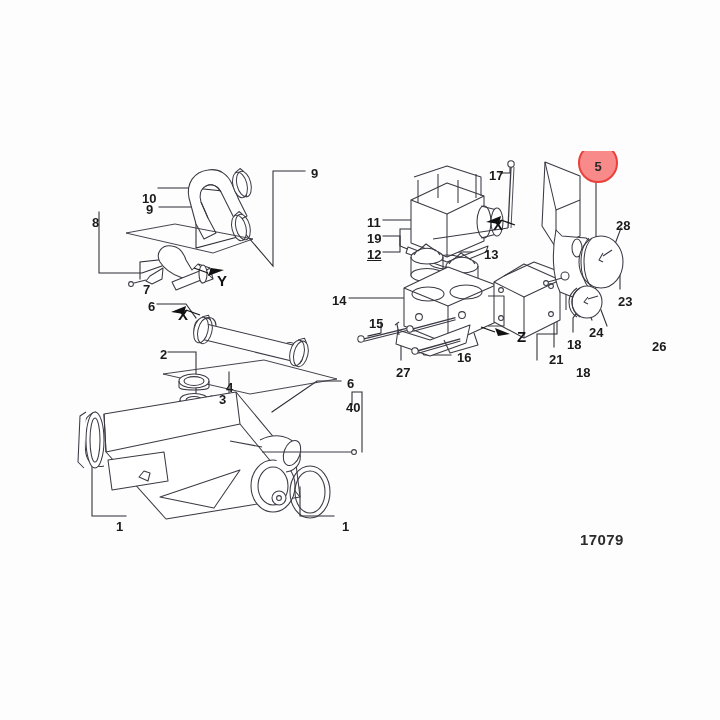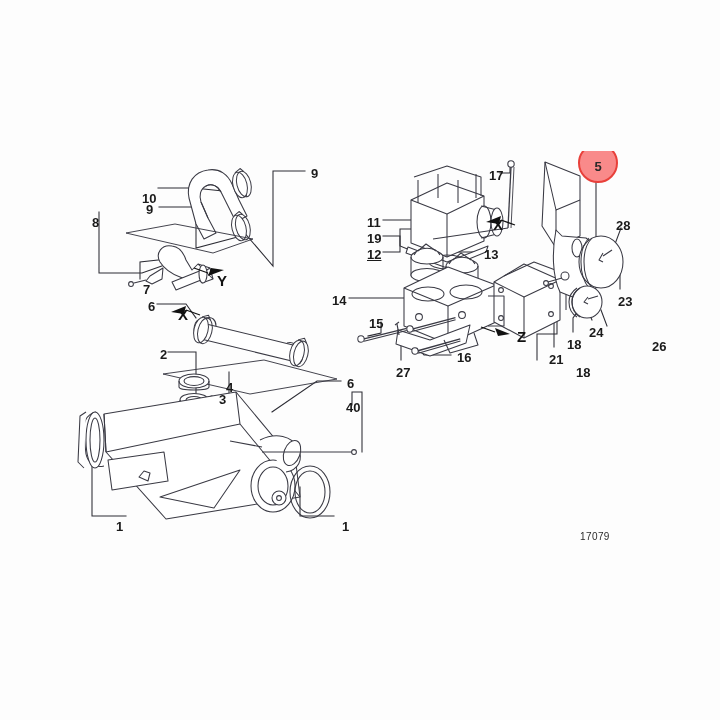--- a/index.html
+++ b/index.html
@@ -3,22 +3,22 @@
 <meta charset="utf-8">
 <style>
   html,body{margin:0;padding:0;background:#ffffff;}
   body{width:720px;height:720px;overflow:hidden;
        font-family:"Liberation Sans","DejaVu Sans",sans-serif;}
   #stage{position:relative;width:720px;height:720px;background:#fdfdfd;}
   svg#art{position:absolute;left:0;top:0;width:720px;height:720px;}
   .lbl{position:absolute;font-size:13px;font-weight:bold;color:#1a1a1a;
        line-height:1;white-space:nowrap;}
   .axl{position:absolute;font-size:15px;font-weight:bold;color:#111;}
-  #refno{position:absolute;left:580px;top:531px;font-size:10px;
-         font-weight:normal;color:#2b2b2b;letter-spacing:.4px;}
+  #refno{position:absolute;left:580px;top:531px;font-size:15px;
+         font-weight:bold;color:#2b2b2b;letter-spacing:.4px;}
   .hl{position:absolute;border-radius:50%;box-sizing:border-box;}
   .hl .n{position:absolute;left:0;right:0;text-align:center;
          font-size:13px;font-weight:bold;color:#2a2a2a;}
 </style>
 </head>
 <body>
 
 <div id="stage">
 
   <svg id="art" viewBox="0 0 720 720">

